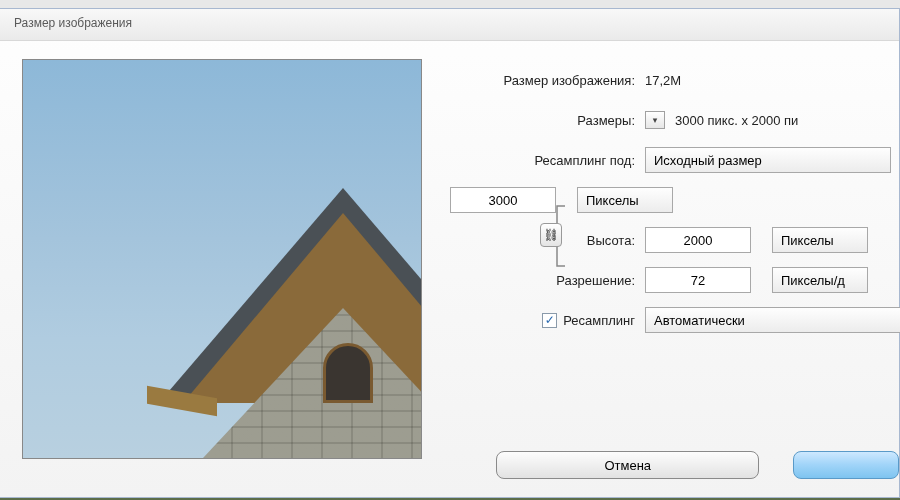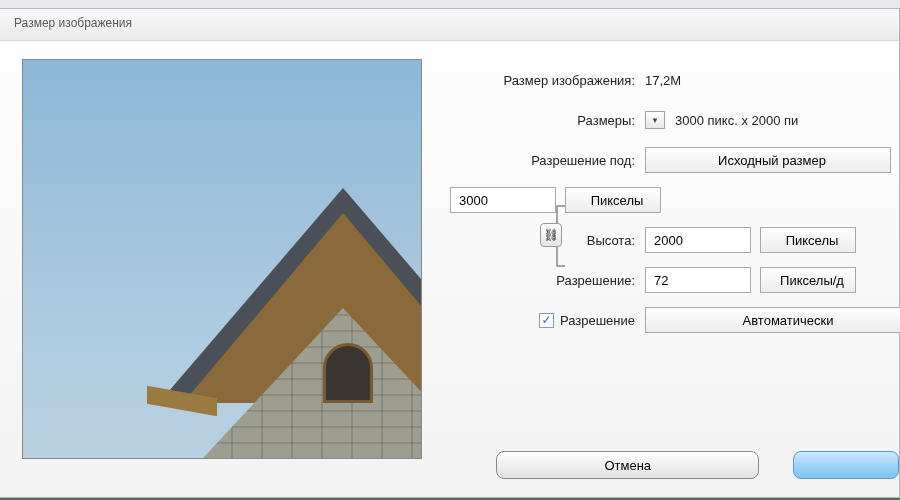--- a/index.html
+++ b/index.html
@@ -127,25 +127,25 @@
       border: 1px solid #a8a8a8;
       background: #fff;
       padding: 0 8px;
       font-size: 13px;
       font-family: inherit;
     }
     .select {
       background: linear-gradient(to bottom, #fefefe, #ececec);
       display: flex;
       align-items: center;
-      justify-content: center;
+      justify-content: flex-start;
       cursor: pointer;
       padding-right: 0;
     }
-    .input-num { width: 106px; margin-right: 9px; }
+    .input-num { width: 106px; margin-right: 21px; text-align: center; }
     .unit-sel { width: 96px; }
     .fit-sel { width: 246px; }
     .resample-sel { width: 278px; }
 
     .link-bracket {
       position: absolute;
       left: 547px;
       top: 195px;
       width: 22px;
       height: 64px;
@@ -230,21 +230,21 @@
         <div class="val-text">17,2M</div>
       </div>
 
       <div class="row">
         <div class="label-col">Размеры:</div>
         <span class="dims-drop">▾</span>
         <div class="val-text">3000 пикс. x 2000 пи</div>
       </div>
 
       <div class="row">
-        <div class="label-col">Разрешение под:</div>
+        <div class="label-col">Ресамплинг под:</div>
         <div class="select fit-sel">
           <span>Исходный размер</span>
         </div>
       </div>
 
       <div class="row" style="margin-top:6px;">
         <input class="input input-num" value="3000" style="">
         <div class="select unit-sel">
           <span>Пикселы</span>
         </div>
@@ -262,21 +262,21 @@
         <div class="label-col">Разрешение:</div>
         <input class="input input-num" value="72" style="">
         <div class="select unit-sel">
           <span>Пикселы/д</span>
         </div>
       </div>
 
       <div class="row" style="margin-top:6px;">
         <div class="label-col" style="display:flex;justify-content:flex-end;align-items:center;">
           <span class="checkbox">✓</span>
-          <span>Разрешение</span>
+          <span>Ресамплинг</span>
         </div>
         <div class="select resample-sel">
           <span>Автоматически</span>
         </div>
       </div>
 
     </div>
   </div>
 
   <div class="link-bracket">

